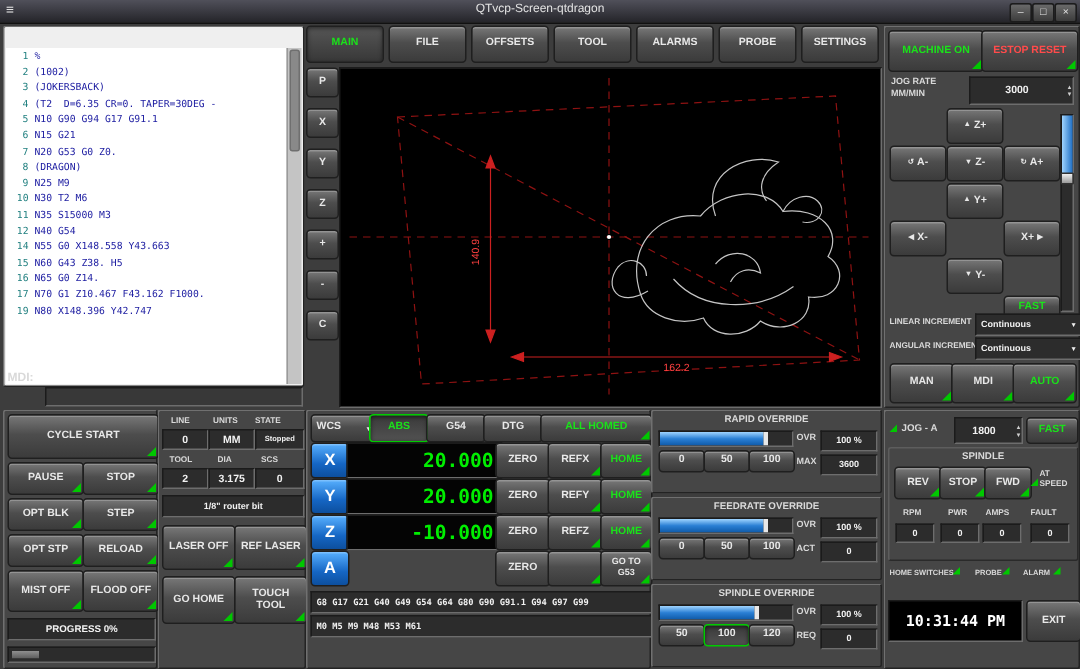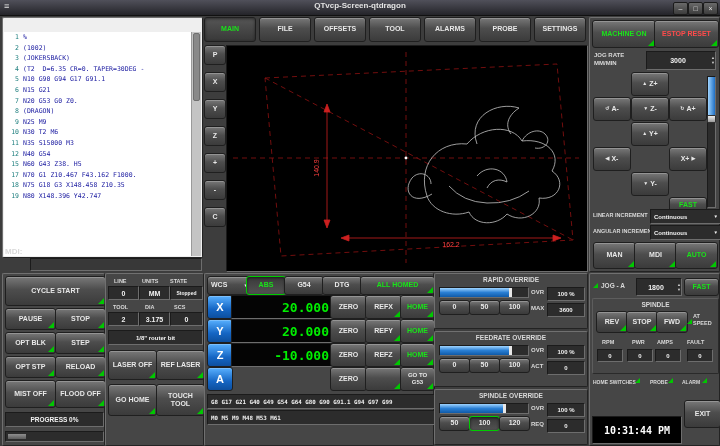--- a/index.html
+++ b/index.html
@@ -18,21 +18,21 @@
   .red{color:#ff4b4b}
   .led::after{content:"";position:absolute;right:1px;bottom:1px;width:0;height:0;
        border-left:6px solid transparent;border-bottom:6px solid #00c800}
   .sunken{position:absolute;display:flex;align-items:center;justify-content:center;background:#2c2c2c;
        border:1px solid;border-color:#1b1b1b #6d6d6d #6d6d6d #1b1b1b;color:#f2f2f2;font-size:7px;font-weight:bold}
   .lbl{position:absolute;color:#d9d9d9;font-size:6px;font-weight:bold;white-space:nowrap}
   .tri{position:absolute;width:0;height:0;border-left:5px solid transparent;border-bottom:5px solid #00c800}
   
   .titlebar{position:absolute;left:0;top:0;width:720px;height:15px;
        background:linear-gradient(#50505a,#242429);border-bottom:1px solid #111;color:#e3e3e3}
-  .tb-title{position:absolute;left:50%;top:1px;transform:translateX(-50%);font-size:8px;font-weight:bold}
+  .tb-title{position:absolute;left:50%;top:1px;transform:translateX(-50%);font-size:8px;font-weight:normal}
   .tb-menu{position:absolute;left:4px;top:1px;font-size:9px}
   .tb-btn{position:absolute;top:2px;width:13px;height:11px;display:flex;align-items:center;justify-content:center;
        font-size:7px;background:linear-gradient(#6a6a6a,#3c3c3c);border:1px solid #1c1c1c;border-radius:2px}
   
   .gcode-header{position:absolute;left:1px;top:1px;right:1px;height:13px;background:#d9d9d9;border-bottom:1px solid #9a9a9a;
        display:flex;align-items:center;justify-content:center;font-size:8px;font-weight:bold;color:#111}
   .gcode-body{position:absolute;left:1px;top:14px;right:10px;bottom:1px;background:#ffffff;overflow:hidden;
        font-family:"DejaVu Sans Mono",monospace}
   .gl{height:10.6px;line-height:10.6px;font-size:6.5px;display:flex;white-space:pre}
   .gln{width:15px;text-align:right;color:#1f7f7f;margin-right:4px;flex:none}
@@ -82,23 +82,24 @@
       <div class="gl"><span class="gln">3</span><span class="glt">(JOKERSBACK)</span></div>
       <div class="gl"><span class="gln">4</span><span class="glt">(T2  D=6.35 CR=0. TAPER=30DEG -</span></div>
       <div class="gl"><span class="gln">5</span><span class="glt">N10 G90 G94 G17 G91.1</span></div>
       <div class="gl"><span class="gln">6</span><span class="glt">N15 G21</span></div>
       <div class="gl"><span class="gln">7</span><span class="glt">N20 G53 G0 Z0.</span></div>
       <div class="gl"><span class="gln">8</span><span class="glt">(DRAGON)</span></div>
       <div class="gl"><span class="gln">9</span><span class="glt">N25 M9</span></div>
       <div class="gl"><span class="gln">10</span><span class="glt">N30 T2 M6</span></div>
       <div class="gl"><span class="gln">11</span><span class="glt">N35 S15000 M3</span></div>
       <div class="gl"><span class="gln">12</span><span class="glt">N40 G54</span></div>
+      <div class="gl"><span class="gln">14</span><span class="glt">N55 G0 X148.558 Y43.663</span></div>
       <div class="gl"><span class="gln">15</span><span class="glt">N60 G43 Z38. H5</span></div>
+      <div class="gl"><span class="gln">16</span><span class="glt">N65 G0 Z14.</span></div>
       <div class="gl"><span class="gln">17</span><span class="glt">N70 G1 Z10.467 F43.162 F1000.</span></div>
-      <div class="gl"><span class="gln">18</span><span class="glt">N75 G18 G3 X148.458 Z10.35</span></div>
       <div class="gl"><span class="gln">19</span><span class="glt">N80 X148.396 Y42.747</span></div>
     </div>
   <div class="gscroll">
       <div class="gthumb"></div>
     </div>
 </div>
 <span class="lbl" style="left:5px;top:247px;font-size:8px">MDI:</span>
 <div class="sunken" style="left:30px;top:258px;width:170px;height:11px;background:#383838"></div>
 
 <div class="tabs">
@@ -371,15 +372,15 @@
     <div class="sunken" style="left:94px;top:50px;width:24px;height:11px;font-size:6px">0</div>
   </div>
 
   <span class="lbl" style="left:3px;top:105px;font-size:5px">HOME SWITCHES</span>
   <span class="tri" style="left:45px;top:104px"></span>
   <span class="lbl" style="left:60px;top:105px;font-size:5px">PROBE</span>
   <span class="tri" style="left:78px;top:104px"></span>
   <span class="lbl" style="left:92px;top:105px;font-size:5px">ALARM</span>
   <span class="tri" style="left:112px;top:104px"></span>
 
-  <div class="sunken clock" style="left:2px;top:142px;width:88px;height:26px">10:31:44 PM</div>
+  <div class="sunken clock" style="left:2px;top:126px;width:88px;height:26px">10:31:44 PM</div>
   <div class="btn" style="left:94px;top:126px;width:33px;height:26px">EXIT</div>
 </div>
 
 </body></html>

